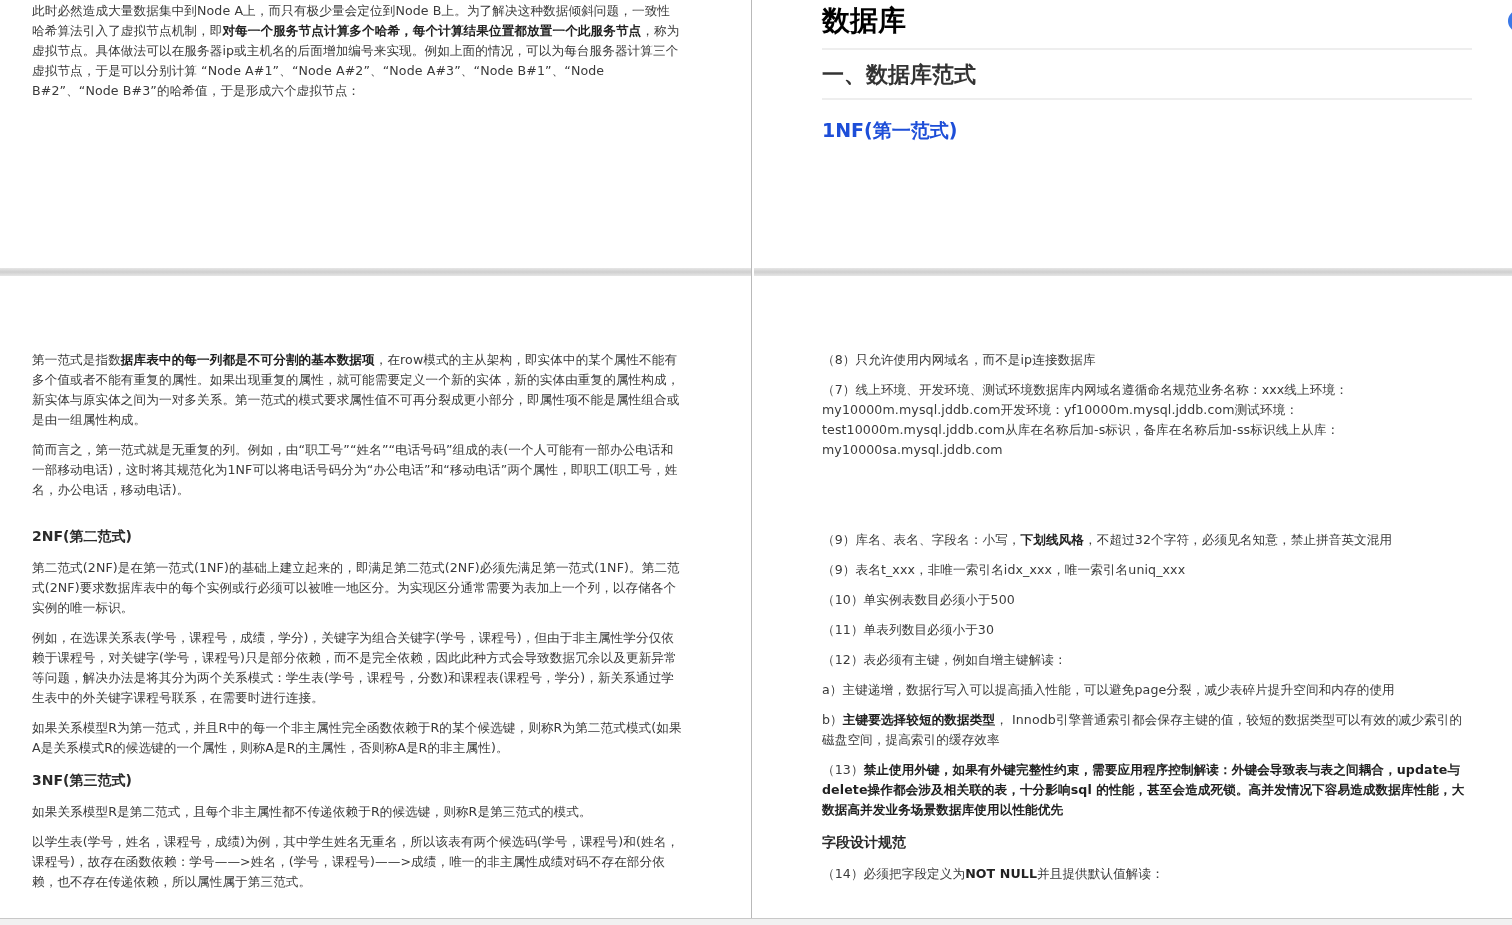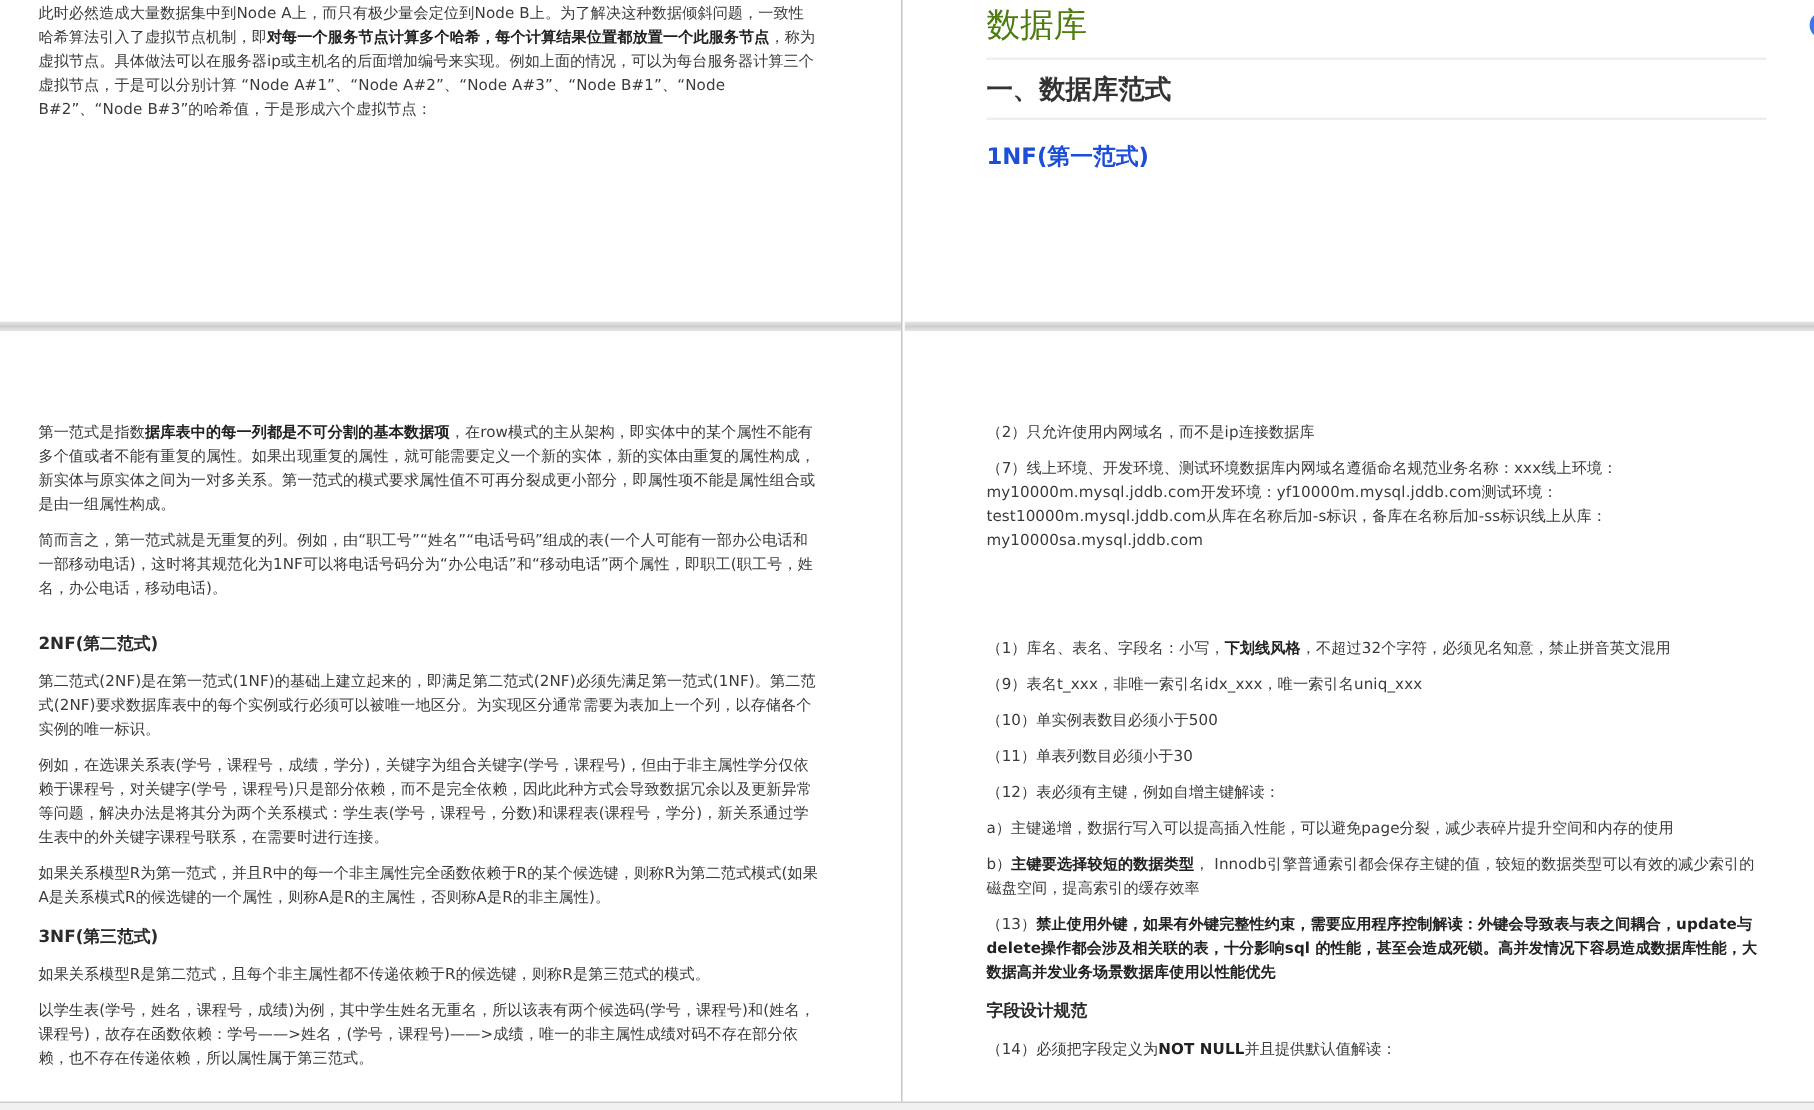--- a/index.html
+++ b/index.html
@@ -10,21 +10,21 @@
   #p-tr { left: 754px; top: 0; width: 758px; height: 268px; }
   #p-bl { left: 0; top: 276px; width: 751px; height: 642px; }
   #p-br { left: 754px; top: 276px; width: 758px; height: 642px; }
   .hsep { position: absolute; left: 0; top: 268px; width: 1512px; height: 8px; background: linear-gradient(#e6e6e6, #cfcfcf 50%, #e6e6e6); }
   .vsep { position: absolute; left: 751px; top: 0; width: 3px; height: 925px; background: #ffffff; border-left: 1px solid #b9b9b9; }
   .bottom-bar { position: absolute; left: 0; top: 918px; width: 1512px; height: 7px; background: #f1f1f1; border-top: 1px solid #c8c8c8; }
   .content { position: absolute; }
   p.para { font-size: 12.6px; line-height: 20px; color: #3a3a3a; margin-bottom: 10px; letter-spacing: 0.1px; }
   p.para b { font-weight: bold; color: #222; }
   h2.sec { font-size: 14px; font-weight: bold; color: #2b2b2b; margin: 14px 0 12px 0; }
-  .doc-title { font-size: 28px; font-weight: normal; color: #4d7c0f; padding-bottom: 8px; border-bottom: 2px solid #eeeeee; }
+  .doc-title { font-size: 28px; font-weight: bold; color: #000000; padding-bottom: 8px; border-bottom: 2px solid #eeeeee; }
   .doc-h1 { font-size: 22px; font-weight: bold; color: #333; margin-top: 10px; padding-bottom: 8px; border-bottom: 2px solid #eeeeee; }
   .doc-h2 { font-size: 19px; font-weight: bold; color: #1d4ed8; margin-top: 18px; }
   .watermark { position: absolute; left: 1326px; top: 877px; font-size: 17px; color: #be185d; letter-spacing: 0.5px; margin-top: 48px; }
   .blue-dot { position: absolute; left: 1508px; top: 10px; width: 12px; height: 22px; border-radius: 11px 0 0 11px; background: #3b78e7; }
 </style>
 </head>
 <body>
 
 <div class="page" id="p-tl">
   <div class="content" style="left:32px; top:1px; width:650px;">
@@ -52,24 +52,24 @@
     <p class="para">例如，在选课关系表(学号，课程号，成绩，学分)，关键字为组合关键字(学号，课程号)，但由于非主属性学分仅依赖于课程号，对关键字(学号，课程号)只是部分依赖，而不是完全依赖，因此此种方式会导致数据冗余以及更新异常等问题，解决办法是将其分为两个关系模式：学生表(学号，课程号，分数)和课程表(课程号，学分)，新关系通过学生表中的外关键字课程号联系，在需要时进行连接。</p>
     <p class="para">如果关系模型R为第一范式，并且R中的每一个非主属性完全函数依赖于R的某个候选键，则称R为第二范式模式(如果A是关系模式R的候选键的一个属性，则称A是R的主属性，否则称A是R的非主属性)。</p>
     <h2 class="sec">3NF(第三范式)</h2>
     <p class="para">如果关系模型R是第二范式，且每个非主属性都不传递依赖于R的候选键，则称R是第三范式的模式。</p>
     <p class="para">以学生表(学号，姓名，课程号，成绩)为例，其中学生姓名无重名，所以该表有两个候选码(学号，课程号)和(姓名，课程号)，故存在函数依赖：学号——&gt;姓名，(学号，课程号)——&gt;成绩，唯一的非主属性成绩对码不存在部分依赖，也不存在传递依赖，所以属性属于第三范式。</p>
   </div>
 </div>
 
 <div class="page" id="p-br">
   <div class="content" style="left:68px; top:74px; width:645px;">
-    <p class="para">（2）只允许使用内网域名，而不是ip连接数据库</p>
+    <p class="para">（8）只允许使用内网域名，而不是ip连接数据库</p>
     <p class="para">（7）线上环境、开发环境、测试环境数据库内网域名遵循命名规范业务名称：xxx线上环境：my10000m.mysql.jddb.com开发环境：yf10000m.mysql.jddb.com测试环境：test10000m.mysql.jddb.com从库在名称后加-s标识，备库在名称后加-ss标识线上从库：my10000sa.mysql.jddb.com</p>
     <div style="height:60px;"></div>
-    <p class="para"><span>（1）库名、表名、字段名：小写，</span><b>下划线风格</b><span>，不超过32个字符，必须见名知意，禁止拼音英文混用</span></p>
+    <p class="para"><span>（9）库名、表名、字段名：小写，</span><b>下划线风格</b><span>，不超过32个字符，必须见名知意，禁止拼音英文混用</span></p>
     <p class="para">（9）表名t_xxx，非唯一索引名idx_xxx，唯一索引名uniq_xxx</p>
     <p class="para">（10）单实例表数目必须小于500</p>
     <p class="para">（11）单表列数目必须小于30</p>
     <p class="para">（12）表必须有主键，例如自增主键解读：</p>
     <p class="para">a）主键递增，数据行写入可以提高插入性能，可以避免page分裂，减少表碎片提升空间和内存的使用</p>
     <p class="para"><span>b）</span><b>主键要选择较短的数据类型</b><span>， Innodb引擎普通索引都会保存主键的值，较短的数据类型可以有效的减少索引的磁盘空间，提高索引的缓存效率</span></p>
     <p class="para"><span>（13）</span><b>禁止使用外键，如果有外键完整性约束，需要应用程序控制解读：外键会导致表与表之间耦合，update与delete操作都会涉及相关联的表，十分影响sql 的性能，甚至会造成死锁。高并发情况下容易造成数据库性能，大数据高并发业务场景数据库使用以性能优先</b></p>
     <h2 class="sec">字段设计规范</h2>
     <p class="para"><span>（14）必须把字段定义为</span><b>NOT NULL</b><span>并且提供默认值解读：</span></p>
   </div>

